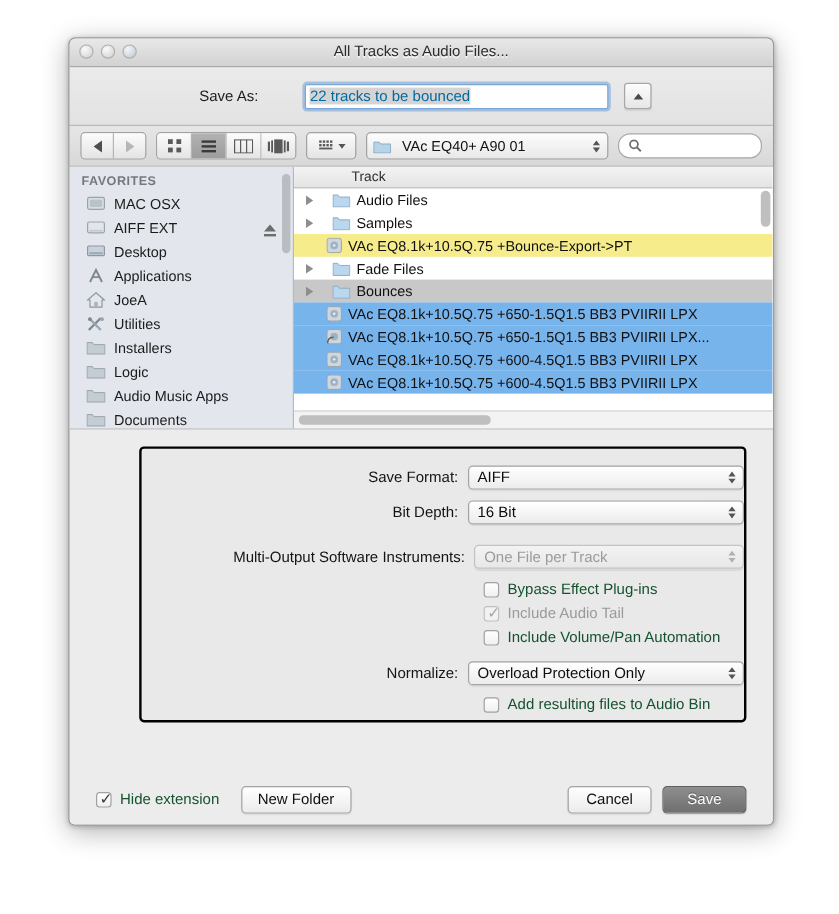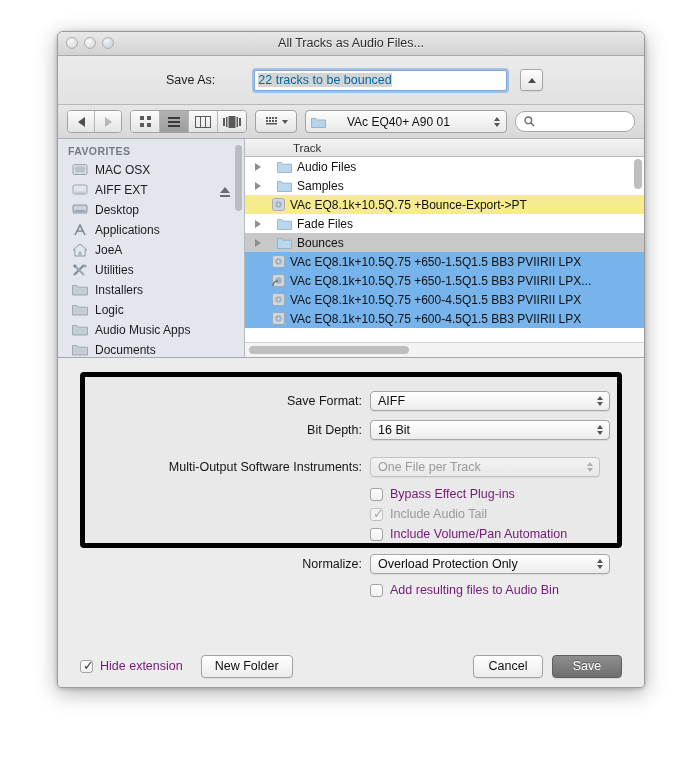--- a/index.html
+++ b/index.html
@@ -157,21 +157,21 @@
     flex: 0 0 190px;
     height: 21px;
     border: 1px solid #a2a2a2;
     border-radius: 4px;
     background: linear-gradient(to bottom, #fdfdfd, #e8e8e8);
     display: flex;
     align-items: center;
     padding: 0 5px;
     font-size: 12px;
     color: #111;
-    gap: 21px;
+    gap: 9px;
     position: relative;
   }
   .path-popup .updown {
     position: absolute;
     right: 6px;
     display: flex;
     flex-direction: column;
     gap: 2px;
   }
   .mini-up {
@@ -337,26 +337,27 @@
   }
 
   
   .options {
     flex: 1;
     background: #ececec;
     padding: 14px 22px 0 22px;
     position: relative;
   }
   .opt-box {
-    border: 5px solid #000000;
+    border: 2px solid #000000;
     border-radius: 4px;
     background: #e9e9e9;
-    height: 176px;
+    height: 230px;
     padding: 14px 0 0 0;
     box-sizing: border-box;
+    margin-left: 36px;
   }
   .opt-row {
     display: flex;
     align-items: center;
     margin-bottom: 9px;
   }
   .opt-label {
     width: 285px;
     text-align: right;
     padding-right: 8px;
@@ -413,21 +414,21 @@
   }
   .chk.dim { border-color: #c0c0c0; background: #f2f2f2; }
   .chk .tick {
     position: absolute;
     left: 2px; top: -2px;
     font-size: 13px;
     color: #3a3a3a;
     line-height: 13px;
   }
   .chk.dim .tick { color: #a8a8a8; }
-  .chk-label { font-size: 12.5px; color: #701a75; }
+  .chk-label { font-size: 12.5px; color: #14532d; }
   .chk-label.dim { color: #9a9a9a; }
 
   
   .footer {
     flex: 0 0 42px;
     background: #ececec;
     display: flex;
     align-items: center;
     padding: 0 22px;
     gap: 9px;

